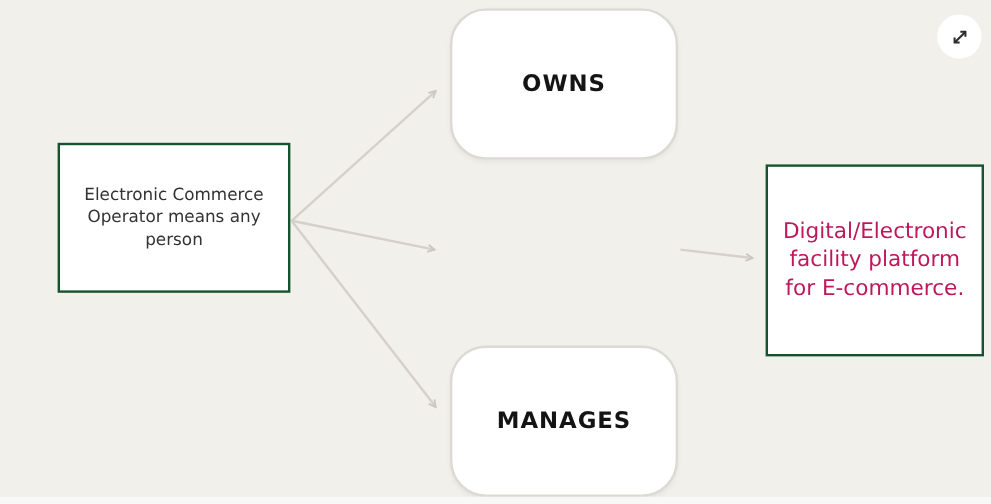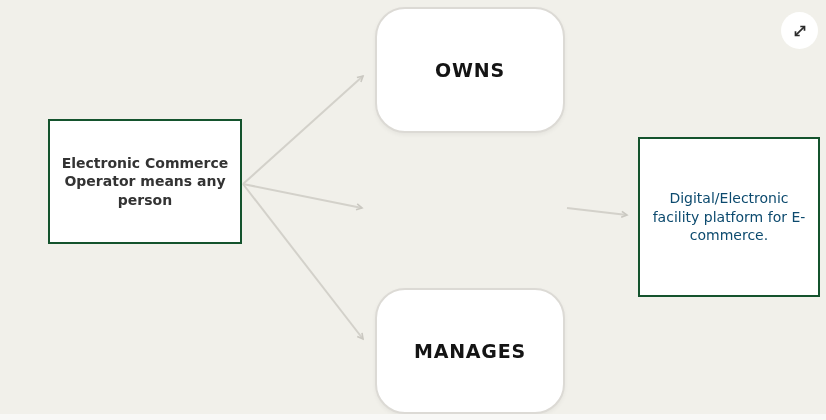--- a/index.html
+++ b/index.html
@@ -29,24 +29,24 @@
     border-color:#dcdad5;
     box-shadow:0 2px 4px rgba(0,0,0,0.05);
   }
   .node-source{left:48px;top:119px;width:194px;height:125px;}
   .node-owns{left:375px;top:7px;width:190px;height:126px;}
   .node-operates{left:375px;top:148px;width:190px;height:125px;}
   .node-manages{left:375px;top:288px;width:190px;height:126px;}
   .node-result{left:638px;top:137px;width:182px;height:160px;}
   .body-text{
     font-size:14px;line-height:1.32;color:#333;
-    padding:0 8px;font-weight:700;
+    padding:0 8px;font-weight:400;
   }
   .result-text{
-    font-size:14px;line-height:1.32;color:#0c4a6e;
+    font-size:18px;line-height:1.32;color:#be185d;
     padding:0 4px;font-weight:500;
   }
   .branch-label{
     font-weight:700;font-size:19px;letter-spacing:0.8px;color:#141414;
   }
   .expand-btn{
     position:absolute;left:781px;top:12px;
     width:37px;height:37px;border-radius:50%;
     background:#ffffff;border:none;padding:0;
     display:flex;align-items:center;justify-content:center;

